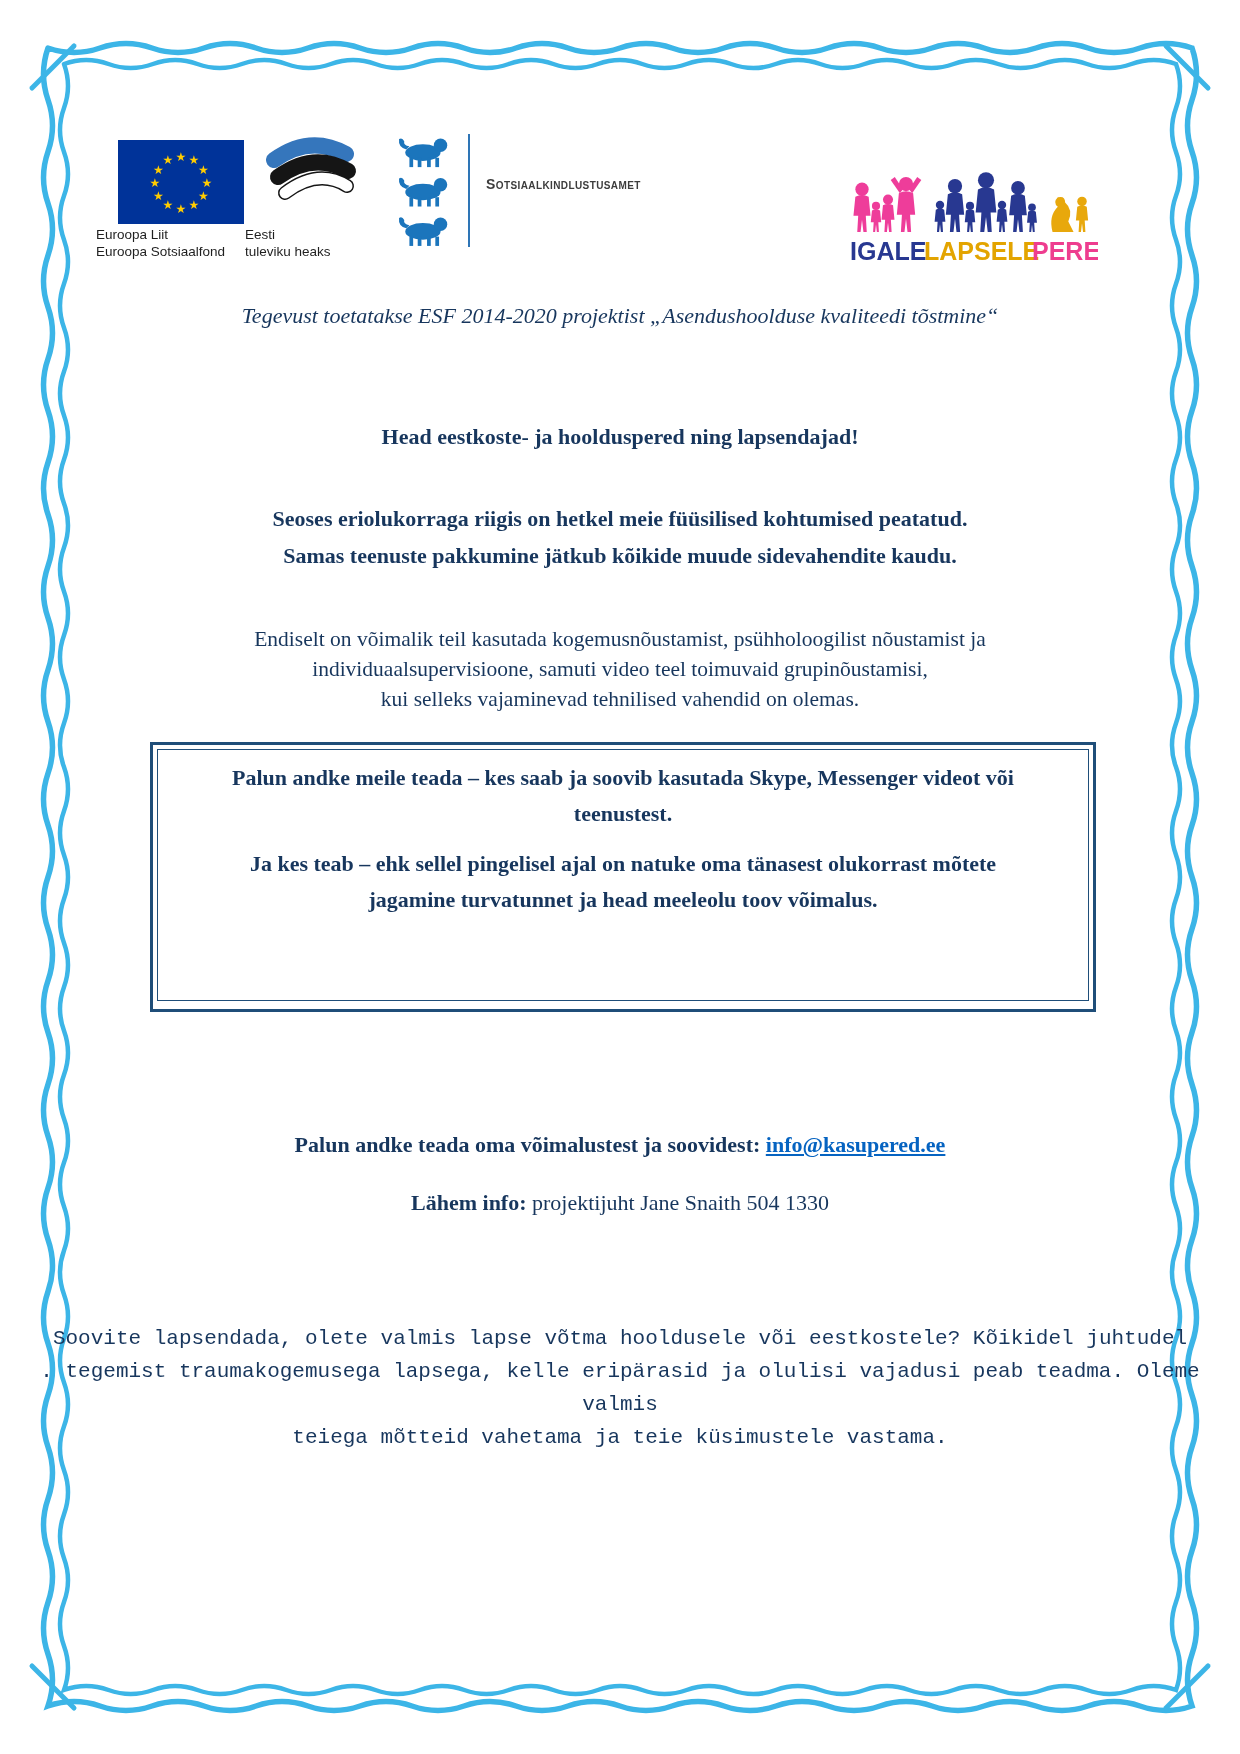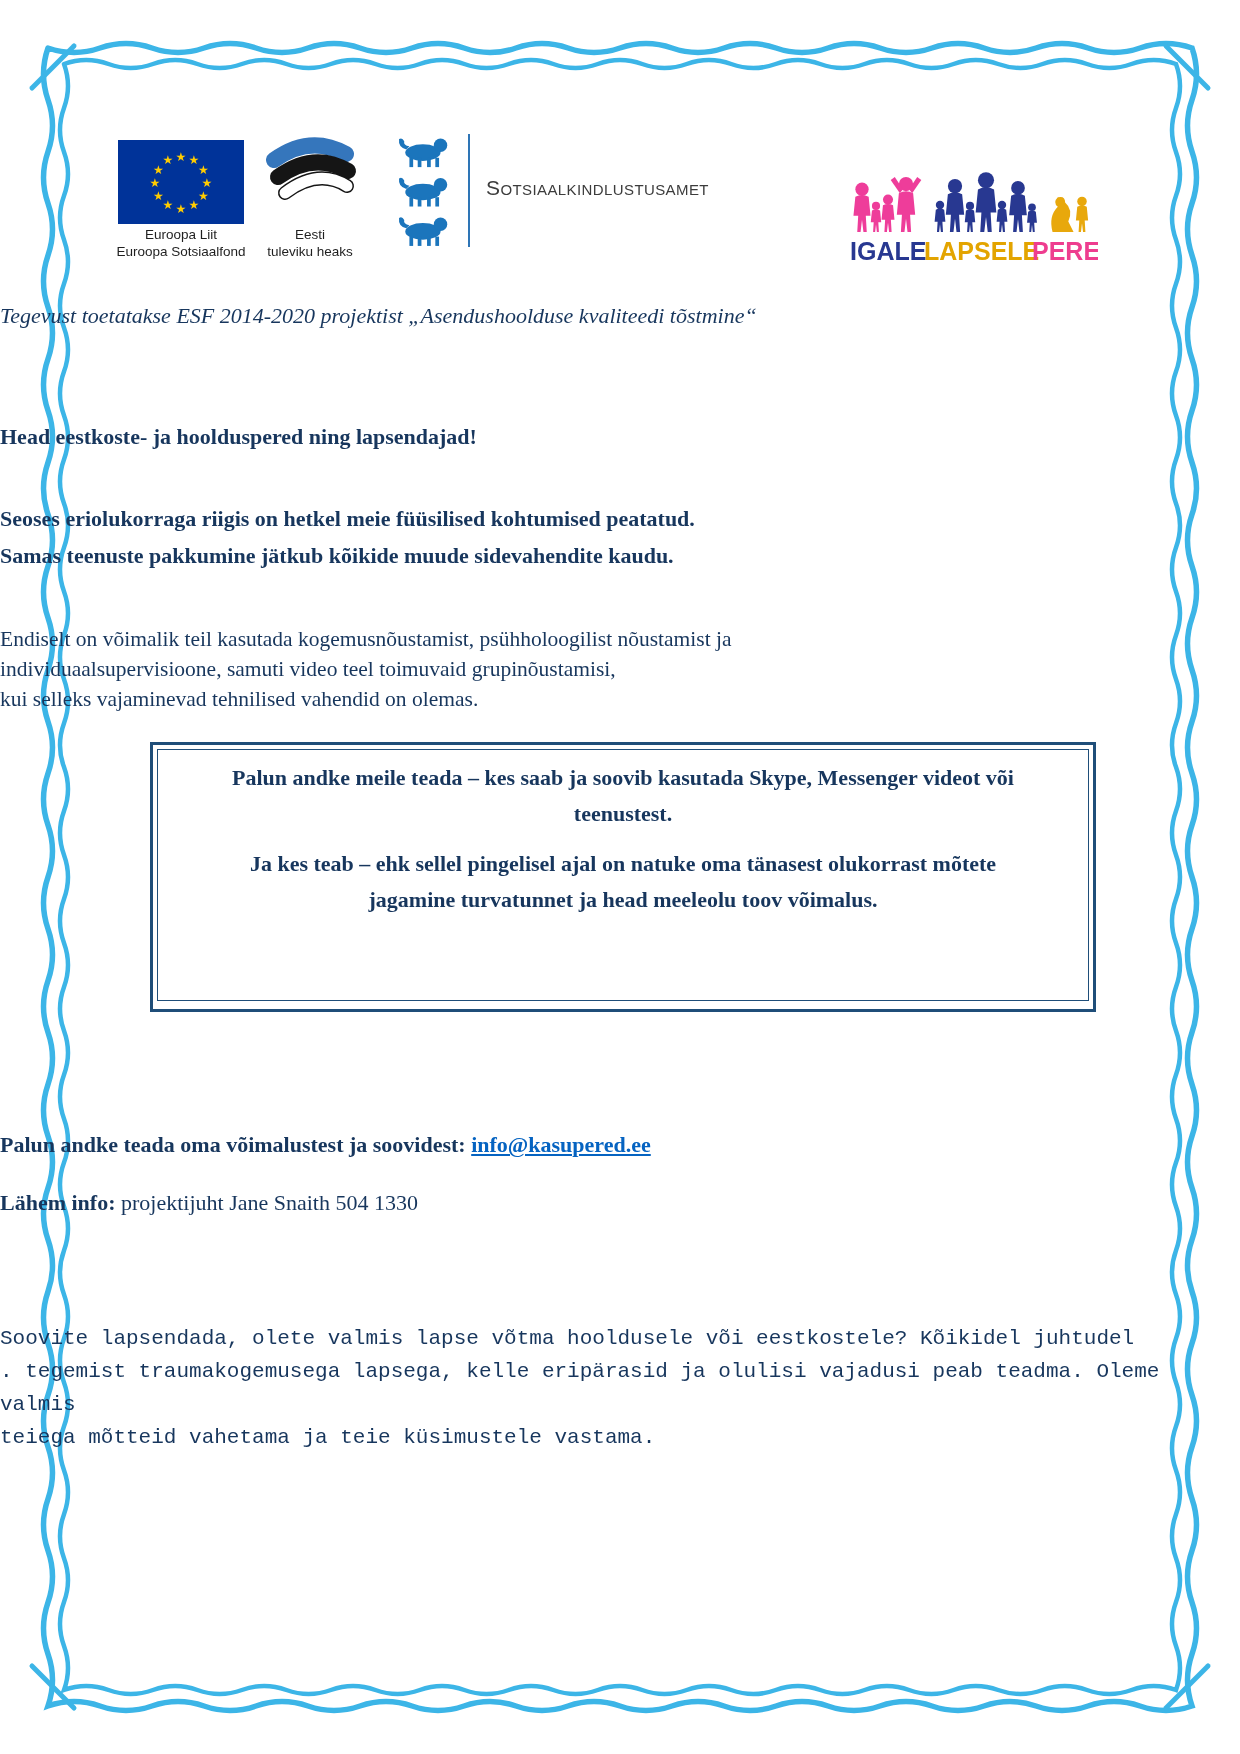--- a/index.html
+++ b/index.html
@@ -1,25 +1,25 @@
 <!DOCTYPE html>
 <html><head>
 <meta charset="utf-8">
 <style>
   html,body{margin:0;padding:0;background:#ffffff;}
   body{width:1240px;height:1754px;position:relative;overflow:hidden;
        font-family:"Liberation Serif",serif;color:#17365d;}
   .abs{position:absolute;}
-  .ctr{left:0;width:1240px;}
+  .ctr{left:0;width:1240px;text-align:center;}
   svg{display:block;}
   
   .logo-caption{font-family:"Liberation Sans",sans-serif;font-size:13.5px;line-height:17px;
-                color:#1f1f1f;text-align:center;}
+                color:#1f1f1f;text-align:left;}
   .ska-wordmark{font-family:"Liberation Sans",sans-serif;font-variant:small-caps;
-                font-weight:400;font-size:21px;letter-spacing:.4px;color:#3c3c3c;}
+                font-weight:700;font-size:14px;letter-spacing:.4px;color:#3c3c3c;}
   
   .esf-note{font-style:italic;font-size:22px;}
   .h-bold{font-weight:bold;font-size:22px;}
   .notice{font-weight:bold;font-size:22px;line-height:37px;}
   .services{font-size:21.5px;line-height:30px;}
   .boxwrap{border:3px solid #1f4e79;}
   .boxinner{margin:4px;border:1px solid #1f4e79;height:252px;box-sizing:border-box;
             padding-top:10px;}
   .boxtext{font-weight:bold;font-size:22px;line-height:36px;text-align:center;}
   .boxtext .p2{margin-top:14px;}

